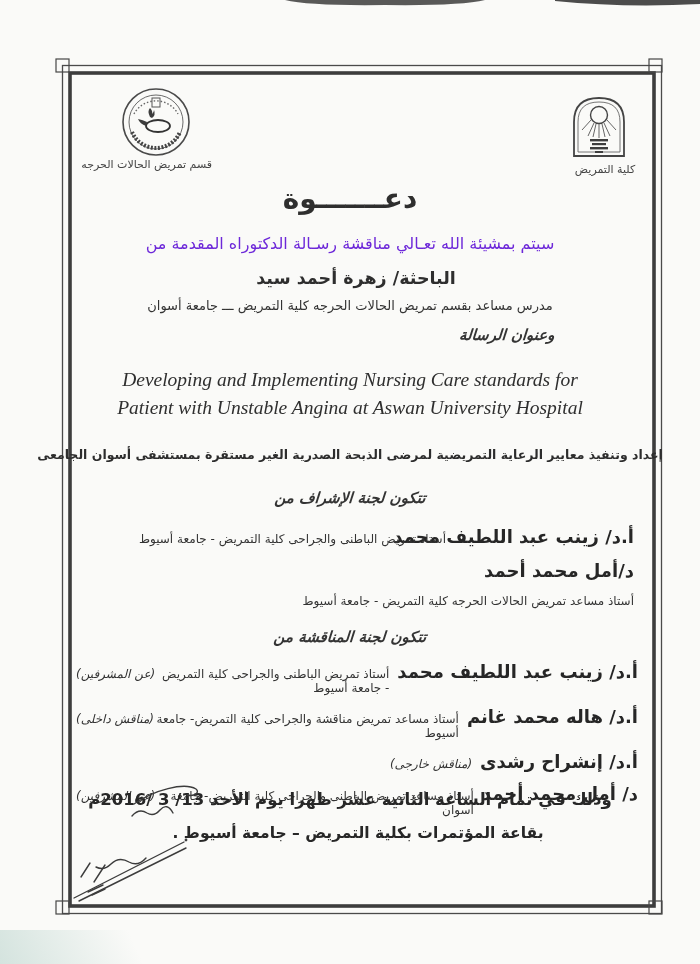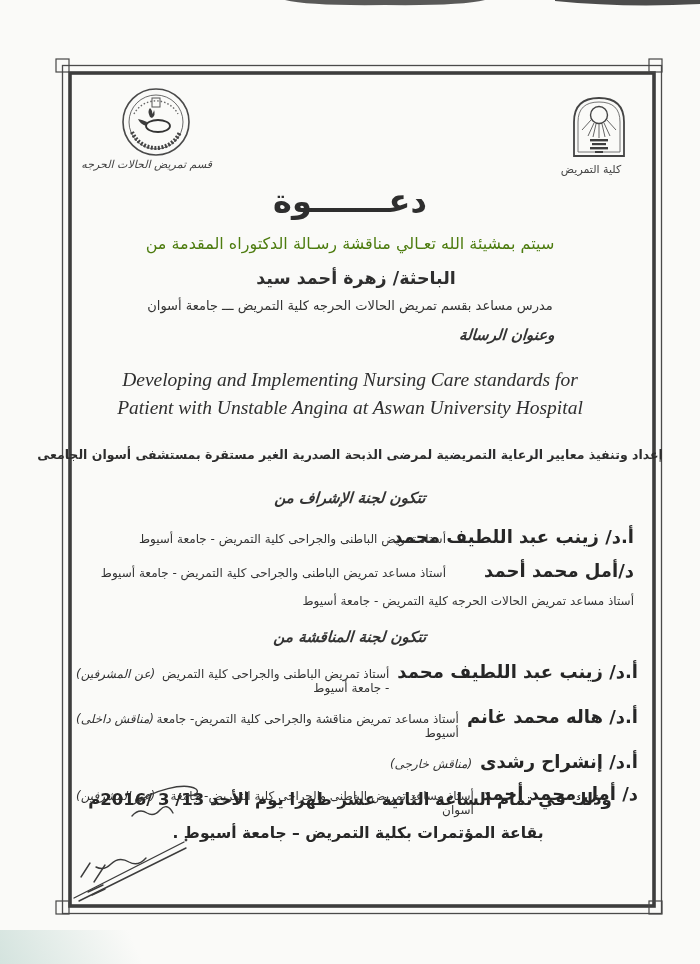--- a/index.html
+++ b/index.html
@@ -11,22 +11,22 @@
     overflow:hidden;
     font-family:"DejaVu Sans",sans-serif;
     color:#3a3a3a;
   }
   .abs{position:absolute;}
   .ctr{left:0;width:700px;text-align:center;}
   .ar{direction:rtl;unicode-bidi:embed;}
   
   .stamp-label{font-size:11px;color:#444;white-space:nowrap;text-align:center;}
   
-  .invite-title{font-size:32px;font-weight:bold;color:#2e2e2e;letter-spacing:1px;}
-  .intro{font-size:16px;color:#4d7c0f;}
+  .invite-title{font-size:28px;font-weight:bold;color:#2e2e2e;letter-spacing:1px;}
+  .intro{font-size:16px;color:#6d28d9;}
   .res-name{font-size:17.5px;font-weight:bold;color:#2e2e2e;}
   .res-pos{font-size:13px;color:#333;}
   .fancy{font-weight:bold;font-style:italic;color:#343434;transform:skewX(-4deg);}
   .en-title{font-family:"Liberation Serif",serif;font-style:italic;font-size:19.5px;color:#2f2f2f;}
   .ar-thesis{font-size:12.5px;font-weight:bold;color:#2d2d2d;}
   .committee{position:absolute;display:flex;flex-direction:column;}
   .crow{display:flex;direction:rtl;align-items:baseline;font-size:12px;color:#333;}
   .crow .nm{font-weight:bold;font-size:18px;color:#262626;white-space:nowrap;}
   .sup .nm{width:188px;flex:0 0 auto;}
   .sup .ttl{flex:1;text-align:right;}
@@ -63,21 +63,21 @@
       <circle cx="36" cy="36" r="33" fill="none" stroke="#4a4a4a" stroke-width="1.6"></circle>
       <circle cx="36" cy="36" r="27" fill="none" stroke="#5a5a5a" stroke-width="0.9"></circle>
       <path d="M12,46 A26,26 0 0 0 60,46" fill="none" stroke="#444" stroke-width="4" stroke-dasharray="2,1.6"></path>
       <path d="M14,28 A25,25 0 0 1 58,28" fill="none" stroke="#666" stroke-width="1.4" stroke-dasharray="1.5,2"></path>
       <rect x="32" y="12" width="8" height="9" fill="none" stroke="#555" stroke-width="1"></rect>
       <ellipse cx="38" cy="40" rx="12" ry="6" fill="none" stroke="#333" stroke-width="1.8"></ellipse>
       <path d="M26,40 Q20,38 18,33 Q23,34 27,36" fill="#3c3c3c"></path>
       <path d="M30,31 q-3,-6 0,-9 q3,3 2,6 q2,-2 2,-4 q2,5 -2,8 Z" fill="#3c3c3c"></path>
     </svg>
   </div>
-  <div class="abs stamp-label ar" style="left:82px;top:158px;width:130px;font-style:italic;">قسم تمريض الحالات الحرجه</div>
+  <div class="abs stamp-label ar" style="left:82px;top:158px;width:130px;">قسم تمريض الحالات الحرجه</div>
 
   <div class="abs" style="left:568px;top:92px;width:62px;height:68px;">
     <svg width="62" height="68" viewBox="0 0 62 68">
       <path d="M6,64 V30 Q6,6 31,6 Q56,6 56,30 V64 Z" fill="none" stroke="#444" stroke-width="1.8"></path>
       <path d="M10,60 V30 Q10,10 31,10 Q52,10 52,30 V60 Z" fill="none" stroke="#666" stroke-width="0.9"></path>
       <circle cx="31" cy="23" r="8.5" fill="none" stroke="#444" stroke-width="1.4"></circle>
       <g stroke="#555" stroke-width="0.9">
         <line x1="31" y1="32" x2="31" y2="46"></line>
           <line x1="26" y1="31" x2="20" y2="44"></line>
         <line x1="36" y1="31" x2="42" y2="44"></line>
@@ -87,21 +87,21 @@
         <line x1="34" y1="32" x2="37" y2="45"></line>
       </g>
       <g fill="#3e3e3e">
         <rect x="22" y="47" width="18" height="2.4"></rect>
         <rect x="24" y="51" width="14" height="2.2"></rect>
         <rect x="22" y="55" width="18" height="2.4"></rect>
         <rect x="27" y="59" width="8" height="2"></rect>
       </g>
     </svg>
   </div>
-  <div class="abs stamp-label ar" style="left:556px;top:163px;width:70px;">كلية التمريض</div>
+  <div class="abs stamp-label ar" style="left:570px;top:163px;width:70px;">كلية التمريض</div>
 
   <div class="abs ctr ar invite-title" style="top:182px;">دعـــــــوة</div>
 
   <div class="abs ctr ar intro" style="top:234px;">سيتم بمشيئة الله تعـالي مناقشة رسـالة الدكتوراه المقدمة من</div>
 
   <div class="abs ctr ar res-name" style="top:268px;padding-left:6px;">الباحثة/ زهرة أحمد سيد</div>
   <div class="abs ctr ar res-pos" style="top:298px;">مدرس مساعد بقسم تمريض الحالات الحرجه كلية التمريض ـــ جامعة أسوان</div>
 
   <div class="abs ar fancy" style="top:326px;right:145px;font-size:15px;">وعنوان الرسالة</div>
 
@@ -111,21 +111,20 @@
   <div class="abs ctr ar ar-thesis" style="top:447px;">إعداد وتنفيذ معايير الرعاية التمريضية لمرضى الذبحة الصدرية الغير مستقرة بمستشفى أسوان الجامعى</div>
 
   <div class="abs ctr ar fancy" style="top:489px;font-size:15px;">تتكون لجنة الإشراف من</div>
   <div class="committee sup" style="top:526px;left:82px;width:552px;gap:13px;">
     <div class="crow">
       <span class="nm">أ.د/ زينب عبد اللطيف محمد</span>
       <span class="ttl">أستاذ تمريض الباطنى والجراحى كلية التمريض - جامعة أسيوط</span>
     </div>
     <div class="crow">
       <span class="nm">د/أمل محمد أحمد</span>
-      <span class="ttl">أستاذ مساعد تمريض الباطنى والجراحى كلية التمريض - جامعة أسيوط</span>
     </div>
     <div class="crow">
       <span class="ttl">أستاذ مساعد تمريض الحالات الحرجه كلية التمريض - جامعة أسيوط</span>
     </div>
   </div>
 
   <div class="abs ctr ar fancy" style="top:628px;font-size:15px;">تتكون لجنة المناقشة من</div>
   <div class="committee disc" style="top:661px;left:76px;width:562px;gap:11px;">
     <div class="crow">
       <span class="nm">أ.د/ زينب عبد اللطيف محمد</span>

